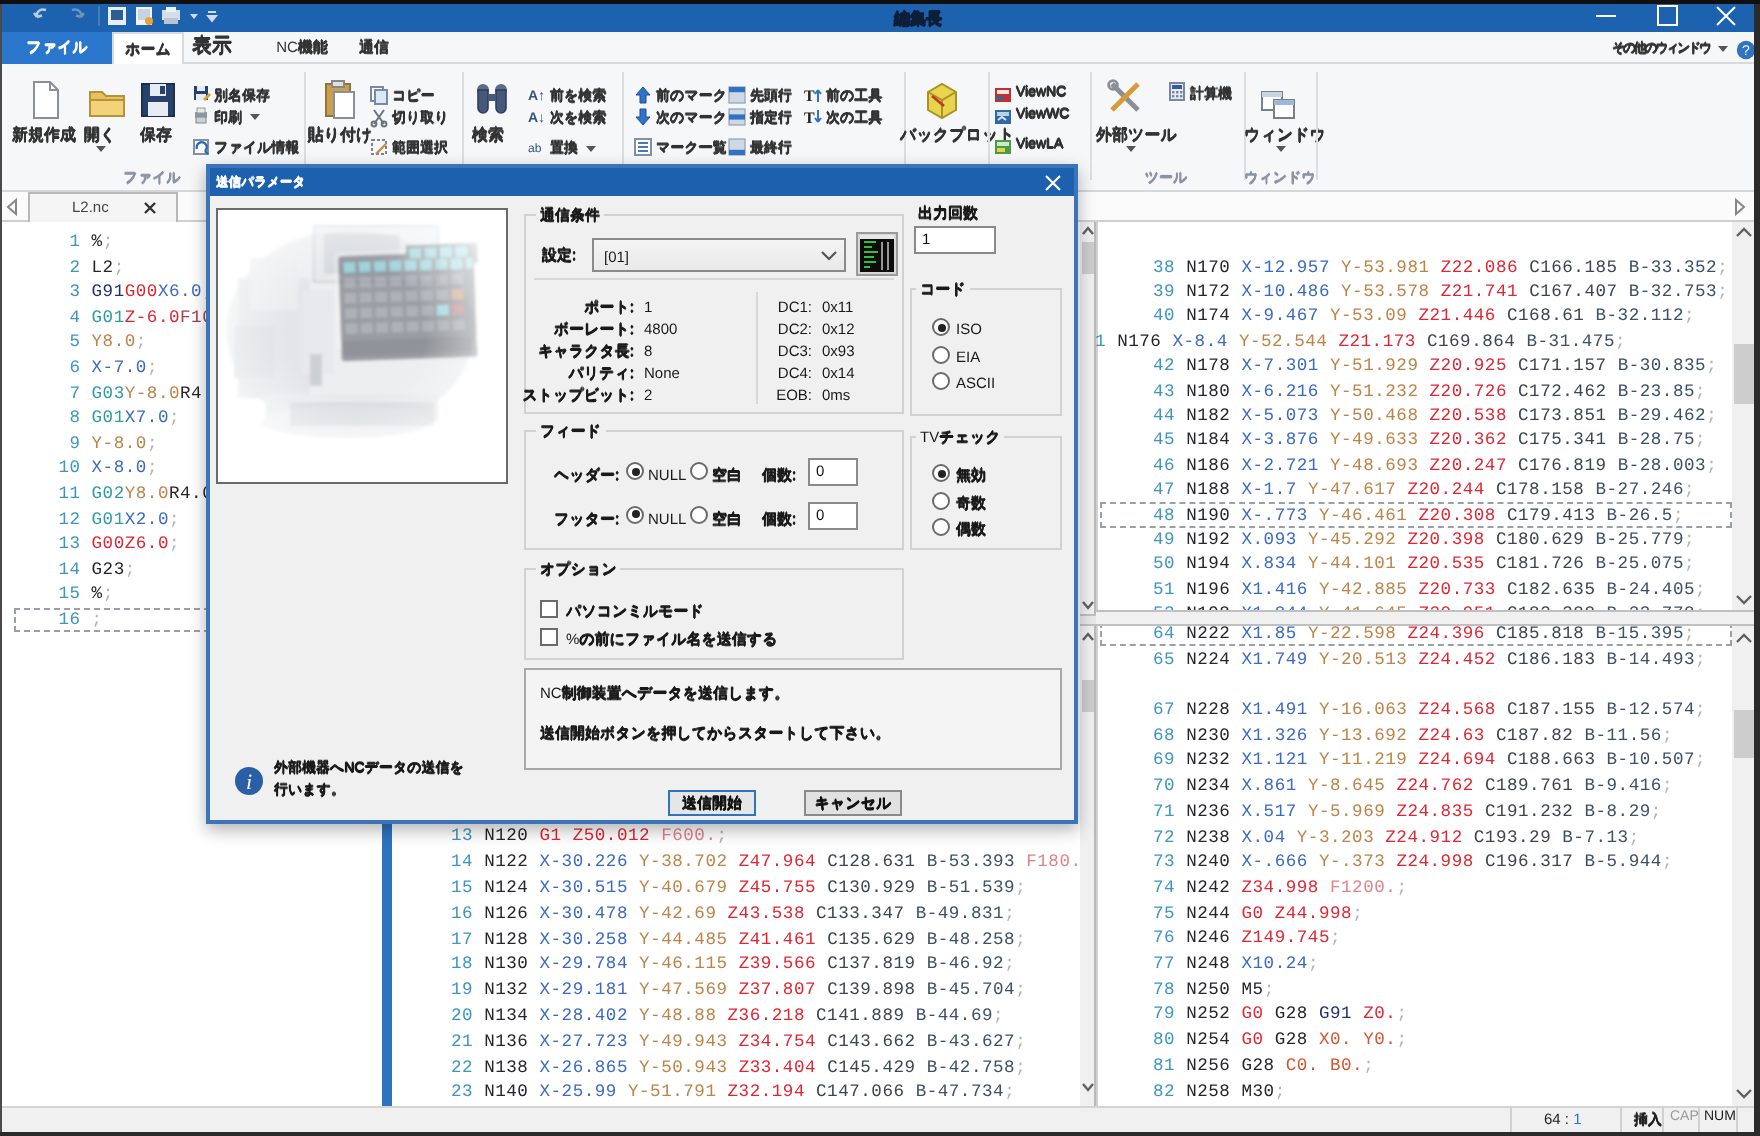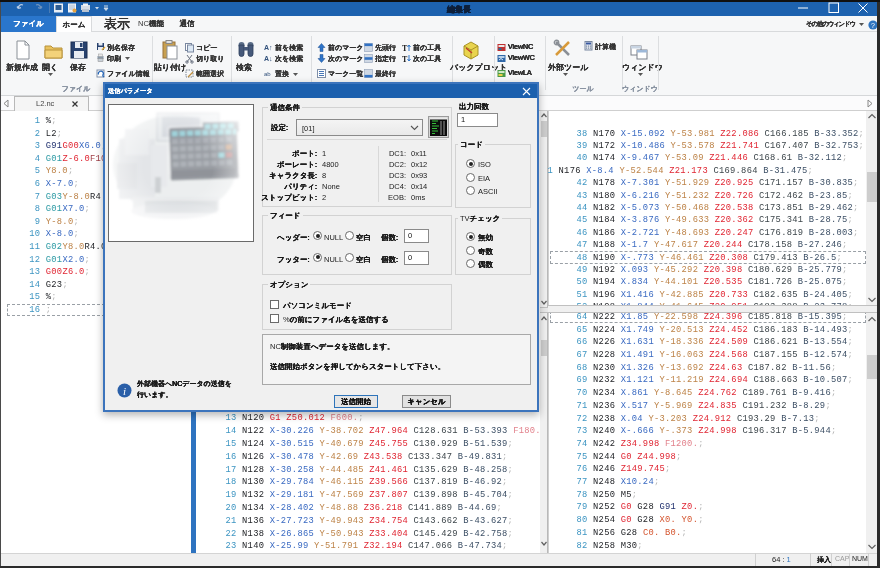--- a/index.html
+++ b/index.html
@@ -44,21 +44,21 @@
 <div class="abs jp" style="left:447px;top:4px;font-size:8px;color:#0e1f3a;font-weight:bold">編集長</div>
 <svg class="abs" style="left:790px;top:0" width="88" height="16" viewBox="0 0 88 16">
  <path d="M8 8 h10" stroke="#fff" stroke-width="1"></path>
  <rect x="39" y="3" width="9.5" height="9.5" fill="none" stroke="#fff" stroke-width="1"></rect>
  <path d="M68.5 3.5 l9 9 M77.5 3.5 l-9 9" stroke="#fff" stroke-width="1"></path>
 </svg>
 
 <div class="abs" style="left:0;top:16px;width:878px;height:16px;background:#f6f7f8;border-bottom:1px solid #d8dadc"></div>
 <div class="abs jp" style="left:1px;top:16px;width:55px;height:16px;background:#2a76cc;color:#fff;font-size:7.5px;text-align:center;line-height:16px">ファイル</div>
 <div class="abs jp" style="left:56px;top:16px;width:36px;height:16px;background:#fff;border:1px solid #d8dadc;border-bottom:none;color:#333;font-size:7.5px;text-align:center;line-height:16px">ホーム</div>
-<div class="abs jp" style="left:96px;top:16px;width:34px;height:16px;color:#333;font-size:13px;text-align:right;line-height:16px">表示</div>
+<div class="abs jp" style="left:96px;top:16px;width:34px;height:16px;color:#333;font-size:10px;text-align:left;line-height:16px">表示</div>
 <div class="abs" style="left:130px;top:16px;width:42px;height:16px;color:#333;font-size:7.5px;text-align:center;line-height:16px"><span>NC</span><span class="jp">機能</span></div>
 <div class="abs jp" style="left:170px;top:16px;width:34px;height:16px;color:#333;font-size:7.5px;text-align:center;line-height:16px">通信</div>
 <div class="abs jp" style="left:806px;top:19.5px;font-size:6.5px;color:#333;letter-spacing:-1.2px">その他のウィンドウ</div>
 <svg class="abs" style="left:858px;top:22px" width="8" height="6">
       <path d="M1 1 l2.5 3 2.5 -3z" fill="#555"></path>
     </svg>
 
 <svg class="abs" style="left:868px;top:20px" width="10" height="10">
       <circle cx="5" cy="5" r="4.6" fill="#2e74c0"></circle>
       <text x="5" y="7.6" font-size="7" fill="#fff" text-anchor="middle" font-family="Liberation Sans">?</text>
@@ -318,21 +318,21 @@
       <path d="M1.5 5 L4 2 L6.5 5" stroke="#606060" stroke-width="1.2" fill="none"></path>
     </svg>
 <div class="abs" style="left:541px;top:340px;width:6px;height:16px;background:#cdcdcd"></div>
 <svg class="abs" style="left:540px;top:540px" width="8" height="7">
       <path d="M1.5 2 L4 5 L6.5 2" stroke="#606060" stroke-width="1.2" fill="none"></path>
     </svg>
 
 <div class="abs" style="left:548px;top:111px;width:330px;height:442px;background:#fff;border-left:1px solid #d0d0d0"></div>
 <div class="abs" style="left:548px;top:111px;width:330px;height:194px;overflow:hidden">
 <div class="abs" style="left:-548px;top:-111px;width:880px;height:568px">
-<div class="cl " style="left:576.5px;top:127.6px"><i class="lno">38</i> <i style="color:#24262a">N170</i> <i style="color:#3a6ac2">X-15.092</i> <i style="color:#bd8348">Y-53.981</i> <i style="color:#e02633">Z22.086</i> <i style="color:#3d464b">C166.185</i> <i style="color:#3d5066">B-33.352</i><i style="color:#b4b4b4">;</i></div>
+<div class="cl " style="left:576.5px;top:127.6px"><i class="lno">38</i> <i style="color:#24262a">N170</i> <i style="color:#3a6ac2">X-12.957</i> <i style="color:#bd8348">Y-53.981</i> <i style="color:#e02633">Z22.086</i> <i style="color:#3d464b">C166.185</i> <i style="color:#3d5066">B-33.352</i><i style="color:#b4b4b4">;</i></div>
 <div class="cl " style="left:576.5px;top:140.0px"><i class="lno">39</i> <i style="color:#24262a">N172</i> <i style="color:#3a6ac2">X-10.486</i> <i style="color:#bd8348">Y-53.578</i> <i style="color:#e02633">Z21.741</i> <i style="color:#3d464b">C167.407</i> <i style="color:#3d5066">B-32.753</i><i style="color:#b4b4b4">;</i></div>
 <div class="cl " style="left:576.5px;top:152.4px"><i class="lno">40</i> <i style="color:#24262a">N174</i> <i style="color:#3a6ac2">X-9.467</i> <i style="color:#bd8348">Y-53.09</i> <i style="color:#e02633">Z21.446</i> <i style="color:#3d464b">C168.61</i> <i style="color:#3d5066">B-32.112</i><i style="color:#b4b4b4">;</i></div>
 <div class="cl " style="left:542px;top:164.8px"><i class="lno">41</i> <i style="color:#24262a">N176</i> <i style="color:#3a6ac2">X-8.4</i> <i style="color:#bd8348">Y-52.544</i> <i style="color:#e02633">Z21.173</i> <i style="color:#3d464b">C169.864</i> <i style="color:#3d5066">B-31.475</i><i style="color:#b4b4b4">;</i></div>
 <div class="cl " style="left:576.5px;top:177.2px"><i class="lno">42</i> <i style="color:#24262a">N178</i> <i style="color:#3a6ac2">X-7.301</i> <i style="color:#bd8348">Y-51.929</i> <i style="color:#e02633">Z20.925</i> <i style="color:#3d464b">C171.157</i> <i style="color:#3d5066">B-30.835</i><i style="color:#b4b4b4">;</i></div>
 <div class="cl " style="left:576.5px;top:189.6px"><i class="lno">43</i> <i style="color:#24262a">N180</i> <i style="color:#3a6ac2">X-6.216</i> <i style="color:#bd8348">Y-51.232</i> <i style="color:#e02633">Z20.726</i> <i style="color:#3d464b">C172.462</i> <i style="color:#3d5066">B-23.85</i><i style="color:#b4b4b4">;</i></div>
 <div class="cl " style="left:576.5px;top:202.0px"><i class="lno">44</i> <i style="color:#24262a">N182</i> <i style="color:#3a6ac2">X-5.073</i> <i style="color:#bd8348">Y-50.468</i> <i style="color:#e02633">Z20.538</i> <i style="color:#3d464b">C173.851</i> <i style="color:#3d5066">B-29.462</i><i style="color:#b4b4b4">;</i></div>
 <div class="cl " style="left:576.5px;top:214.4px"><i class="lno">45</i> <i style="color:#24262a">N184</i> <i style="color:#3a6ac2">X-3.876</i> <i style="color:#bd8348">Y-49.633</i> <i style="color:#e02633">Z20.362</i> <i style="color:#3d464b">C175.341</i> <i style="color:#3d5066">B-28.75</i><i style="color:#b4b4b4">;</i></div>
 <div class="cl " style="left:576.5px;top:226.8px"><i class="lno">46</i> <i style="color:#24262a">N186</i> <i style="color:#3a6ac2">X-2.721</i> <i style="color:#bd8348">Y-48.693</i> <i style="color:#e02633">Z20.247</i> <i style="color:#3d464b">C176.819</i> <i style="color:#3d5066">B-28.003</i><i style="color:#b4b4b4">;</i></div>
 <div class="cl " style="left:576.5px;top:239.2px"><i class="lno">47</i> <i style="color:#24262a">N188</i> <i style="color:#3a6ac2">X-1.7</i> <i style="color:#bd8348">Y-47.617</i> <i style="color:#e02633">Z20.244</i> <i style="color:#3d464b">C178.158</i> <i style="color:#3d5066">B-27.246</i><i style="color:#b4b4b4">;</i></div>
 <div class="cl " style="left:576.5px;top:251.6px"><i class="lno">48</i> <i style="color:#24262a">N190</i> <i style="color:#3a6ac2">X-.773</i> <i style="color:#bd8348">Y-46.461</i> <i style="color:#e02633">Z20.308</i> <i style="color:#3d464b">C179.413</i> <i style="color:#3d5066">B-26.5</i><i style="color:#b4b4b4">;</i></div>
@@ -341,21 +341,20 @@
 <div class="cl " style="left:576.5px;top:288.8px"><i class="lno">51</i> <i style="color:#24262a">N196</i> <i style="color:#3a6ac2">X1.416</i> <i style="color:#bd8348">Y-42.885</i> <i style="color:#e02633">Z20.733</i> <i style="color:#3d464b">C182.635</i> <i style="color:#3d5066">B-24.405</i><i style="color:#b4b4b4">;</i></div>
 <div class="cl " style="left:576.5px;top:301.2px"><i class="lno">52</i> <i style="color:#24262a">N198</i> <i style="color:#3a6ac2">X1.844</i> <i style="color:#bd8348">Y-41.645</i> <i style="color:#e02633">Z20.951</i> <i style="color:#3d464b">C183.388</i> <i style="color:#3d5066">B-23.778</i><i style="color:#b4b4b4">;</i></div>
 <div class="dashbox" style="left:550px;top:251.3px;width:316px;height:12.5px"></div>
 </div>
     </div>
 <div class="abs" style="left:548px;top:305px;width:330px;height:8px;background:#f0f0f0;border-top:1px solid #c0c0c0;border-bottom:1px solid #c0c0c0"></div>
 <div class="abs" style="left:548px;top:313px;width:330px;height:240px;overflow:hidden">
 <div class="abs" style="left:-548px;top:-313px;width:880px;height:568px">
 <div class="cl " style="left:576.5px;top:310.9px"><i class="lno">64</i> <i style="color:#24262a">N222</i> <i style="color:#3a6ac2">X1.85</i> <i style="color:#bd8348">Y-22.598</i> <i style="color:#e02633">Z24.396</i> <i style="color:#3d464b">C185.818</i> <i style="color:#3d5066">B-15.395</i><i style="color:#b4b4b4">;</i></div>
 <div class="cl " style="left:576.5px;top:323.6px"><i class="lno">65</i> <i style="color:#24262a">N224</i> <i style="color:#3a6ac2">X1.749</i> <i style="color:#bd8348">Y-20.513</i> <i style="color:#e02633">Z24.452</i> <i style="color:#3d464b">C186.183</i> <i style="color:#3d5066">B-14.493</i><i style="color:#b4b4b4">;</i></div>
-<div class="cl " style="left:576.5px;top:336.3px"><i class="lno">66</i> <i style="color:#24262a">N226</i> <i style="color:#3a6ac2">X1.631</i> <i style="color:#bd8348">Y-18.336</i> <i style="color:#e02633">Z24.509</i> <i style="color:#3d464b">C186.621</i> <i style="color:#3d5066">B-13.554</i><i style="color:#b4b4b4">;</i></div>
 <div class="cl " style="left:576.5px;top:349.0px"><i class="lno">67</i> <i style="color:#24262a">N228</i> <i style="color:#3a6ac2">X1.491</i> <i style="color:#bd8348">Y-16.063</i> <i style="color:#e02633">Z24.568</i> <i style="color:#3d464b">C187.155</i> <i style="color:#3d5066">B-12.574</i><i style="color:#b4b4b4">;</i></div>
 <div class="cl " style="left:576.5px;top:361.7px"><i class="lno">68</i> <i style="color:#24262a">N230</i> <i style="color:#3a6ac2">X1.326</i> <i style="color:#bd8348">Y-13.692</i> <i style="color:#e02633">Z24.63</i> <i style="color:#3d464b">C187.82</i> <i style="color:#3d5066">B-11.56</i><i style="color:#b4b4b4">;</i></div>
 <div class="cl " style="left:576.5px;top:374.4px"><i class="lno">69</i> <i style="color:#24262a">N232</i> <i style="color:#3a6ac2">X1.121</i> <i style="color:#bd8348">Y-11.219</i> <i style="color:#e02633">Z24.694</i> <i style="color:#3d464b">C188.663</i> <i style="color:#3d5066">B-10.507</i><i style="color:#b4b4b4">;</i></div>
 <div class="cl " style="left:576.5px;top:387.1px"><i class="lno">70</i> <i style="color:#24262a">N234</i> <i style="color:#3a6ac2">X.861</i> <i style="color:#bd8348">Y-8.645</i> <i style="color:#e02633">Z24.762</i> <i style="color:#3d464b">C189.761</i> <i style="color:#3d5066">B-9.416</i><i style="color:#b4b4b4">;</i></div>
 <div class="cl " style="left:576.5px;top:399.8px"><i class="lno">71</i> <i style="color:#24262a">N236</i> <i style="color:#3a6ac2">X.517</i> <i style="color:#bd8348">Y-5.969</i> <i style="color:#e02633">Z24.835</i> <i style="color:#3d464b">C191.232</i> <i style="color:#3d5066">B-8.29</i><i style="color:#b4b4b4">;</i></div>
 <div class="cl " style="left:576.5px;top:412.5px"><i class="lno">72</i> <i style="color:#24262a">N238</i> <i style="color:#3a6ac2">X.04</i> <i style="color:#bd8348">Y-3.203</i> <i style="color:#e02633">Z24.912</i> <i style="color:#3d464b">C193.29</i> <i style="color:#3d5066">B-7.13</i><i style="color:#b4b4b4">;</i></div>
 <div class="cl " style="left:576.5px;top:425.2px"><i class="lno">73</i> <i style="color:#24262a">N240</i> <i style="color:#3a6ac2">X-.666</i> <i style="color:#bd8348">Y-.373</i> <i style="color:#e02633">Z24.998</i> <i style="color:#3d464b">C196.317</i> <i style="color:#3d5066">B-5.944</i><i style="color:#b4b4b4">;</i></div>
 <div class="cl " style="left:576.5px;top:437.9px"><i class="lno">74</i> <i style="color:#24262a">N242</i> <i style="color:#e02633">Z34.998</i> <i style="color:#e2828c">F1200.</i><i style="color:#b4b4b4">;</i></div>
 <div class="cl " style="left:576.5px;top:450.6px"><i class="lno">75</i> <i style="color:#24262a">N244</i> <i style="color:#e02633">G0</i> <i style="color:#e02633">Z44.998</i><i style="color:#b4b4b4">;</i></div>
 <div class="cl " style="left:576.5px;top:463.3px"><i class="lno">76</i> <i style="color:#24262a">N246</i> <i style="color:#e02633">Z149.745</i><i style="color:#b4b4b4">;</i></div>

